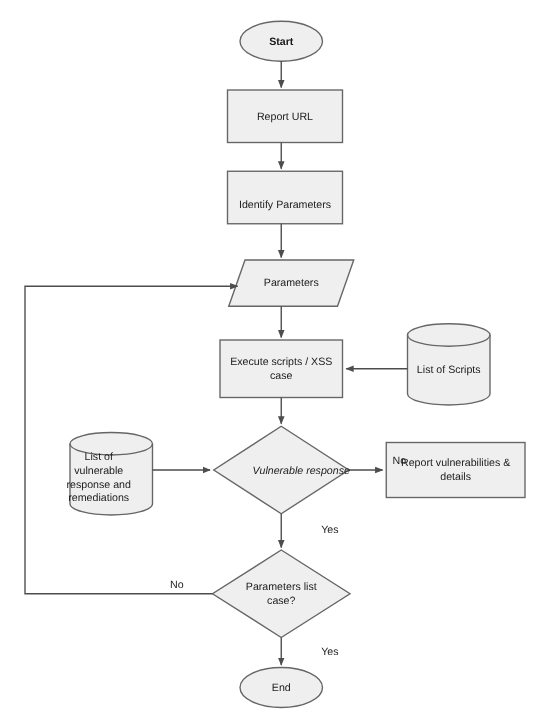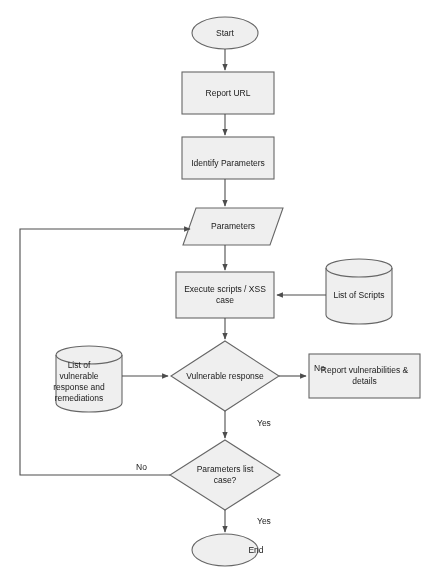--- a/index.html
+++ b/index.html
@@ -73,47 +73,47 @@
       <path d="M 326 295 L 277 295"></path>
       <path d="M 225 318 L 225 339"></path>
       <path d="M 122 376 L 168 376"></path>
       <path d="M 279 376 L 306 376"></path>
       <path d="M 225 411 L 225 438"></path>
       <path d="M 225 510 L 225 532"></path>
       <path d="M 170 475 L 20 475 L 20 229 L 190 229"></path>
     </g>
   </svg>
 
-  <div class="nodelabel" style="left:192px;top:22px;width:66px;height:22px;">Start</div>
+  <div class="nodelabel" style="left:192px;top:22px;width:66px;height:22px;font-weight:bold;">Start</div>
 
   <div class="nodelabel" style="left:182px;top:72px;width:92px;height:42px;">Report URL</div>
 
   <div class="nodelabel" style="left:182px;top:137px;width:92px;height:52px;">Identify Parameters</div>
 
   <div class="nodelabel" style="left:190px;top:208px;width:86px;height:37px;text-align:right;">Parameters</div>
 
   <div class="nodelabel" style="left:178px;top:272px;width:94px;height:46px;">Execute scripts / XSS
 case</div>
 
   <div class="nodelabel" style="left:326px;top:275px;width:66px;height:40px;">List of Scripts</div>
 
   <div class="nodelabel" style="left:44px;top:358px;width:70px;height:48px;">List of
 vulnerable
 response and
 remediations</div>
 
-  <div class="nodelabel" style="left:171px;top:365px;width:108px;height:22px;">Vulnerable response</div>
+  <div class="nodelabel" style="left:187px;top:365px;width:108px;height:22px;font-style:italic;">Vulnerable response</div>
 
   <div class="nodelabel" style="left:311px;top:354px;width:107px;height:44px;">Report vulnerabilities &amp;
 details</div>
 
   <div class="nodelabel" style="left:178px;top:460px;width:94px;height:30px;">Parameters list
 case?</div>
 
-  <div class="nodelabel" style="left:192px;top:539px;width:66px;height:22px;margin-left:31px;">End</div>
+  <div class="nodelabel" style="left:192px;top:539px;width:66px;height:22px;">End</div>
 
   <div class="edgelabel" style="left:286px;top:363px;">No</div>
 
   <div class="edgelabel" style="left:229px;top:418px;">Yes</div>
 
   <div class="edgelabel" style="left:229px;top:516px;">Yes</div>
 
   <div class="edgelabel" style="left:108px;top:462px;">No</div>
 
 </div>

